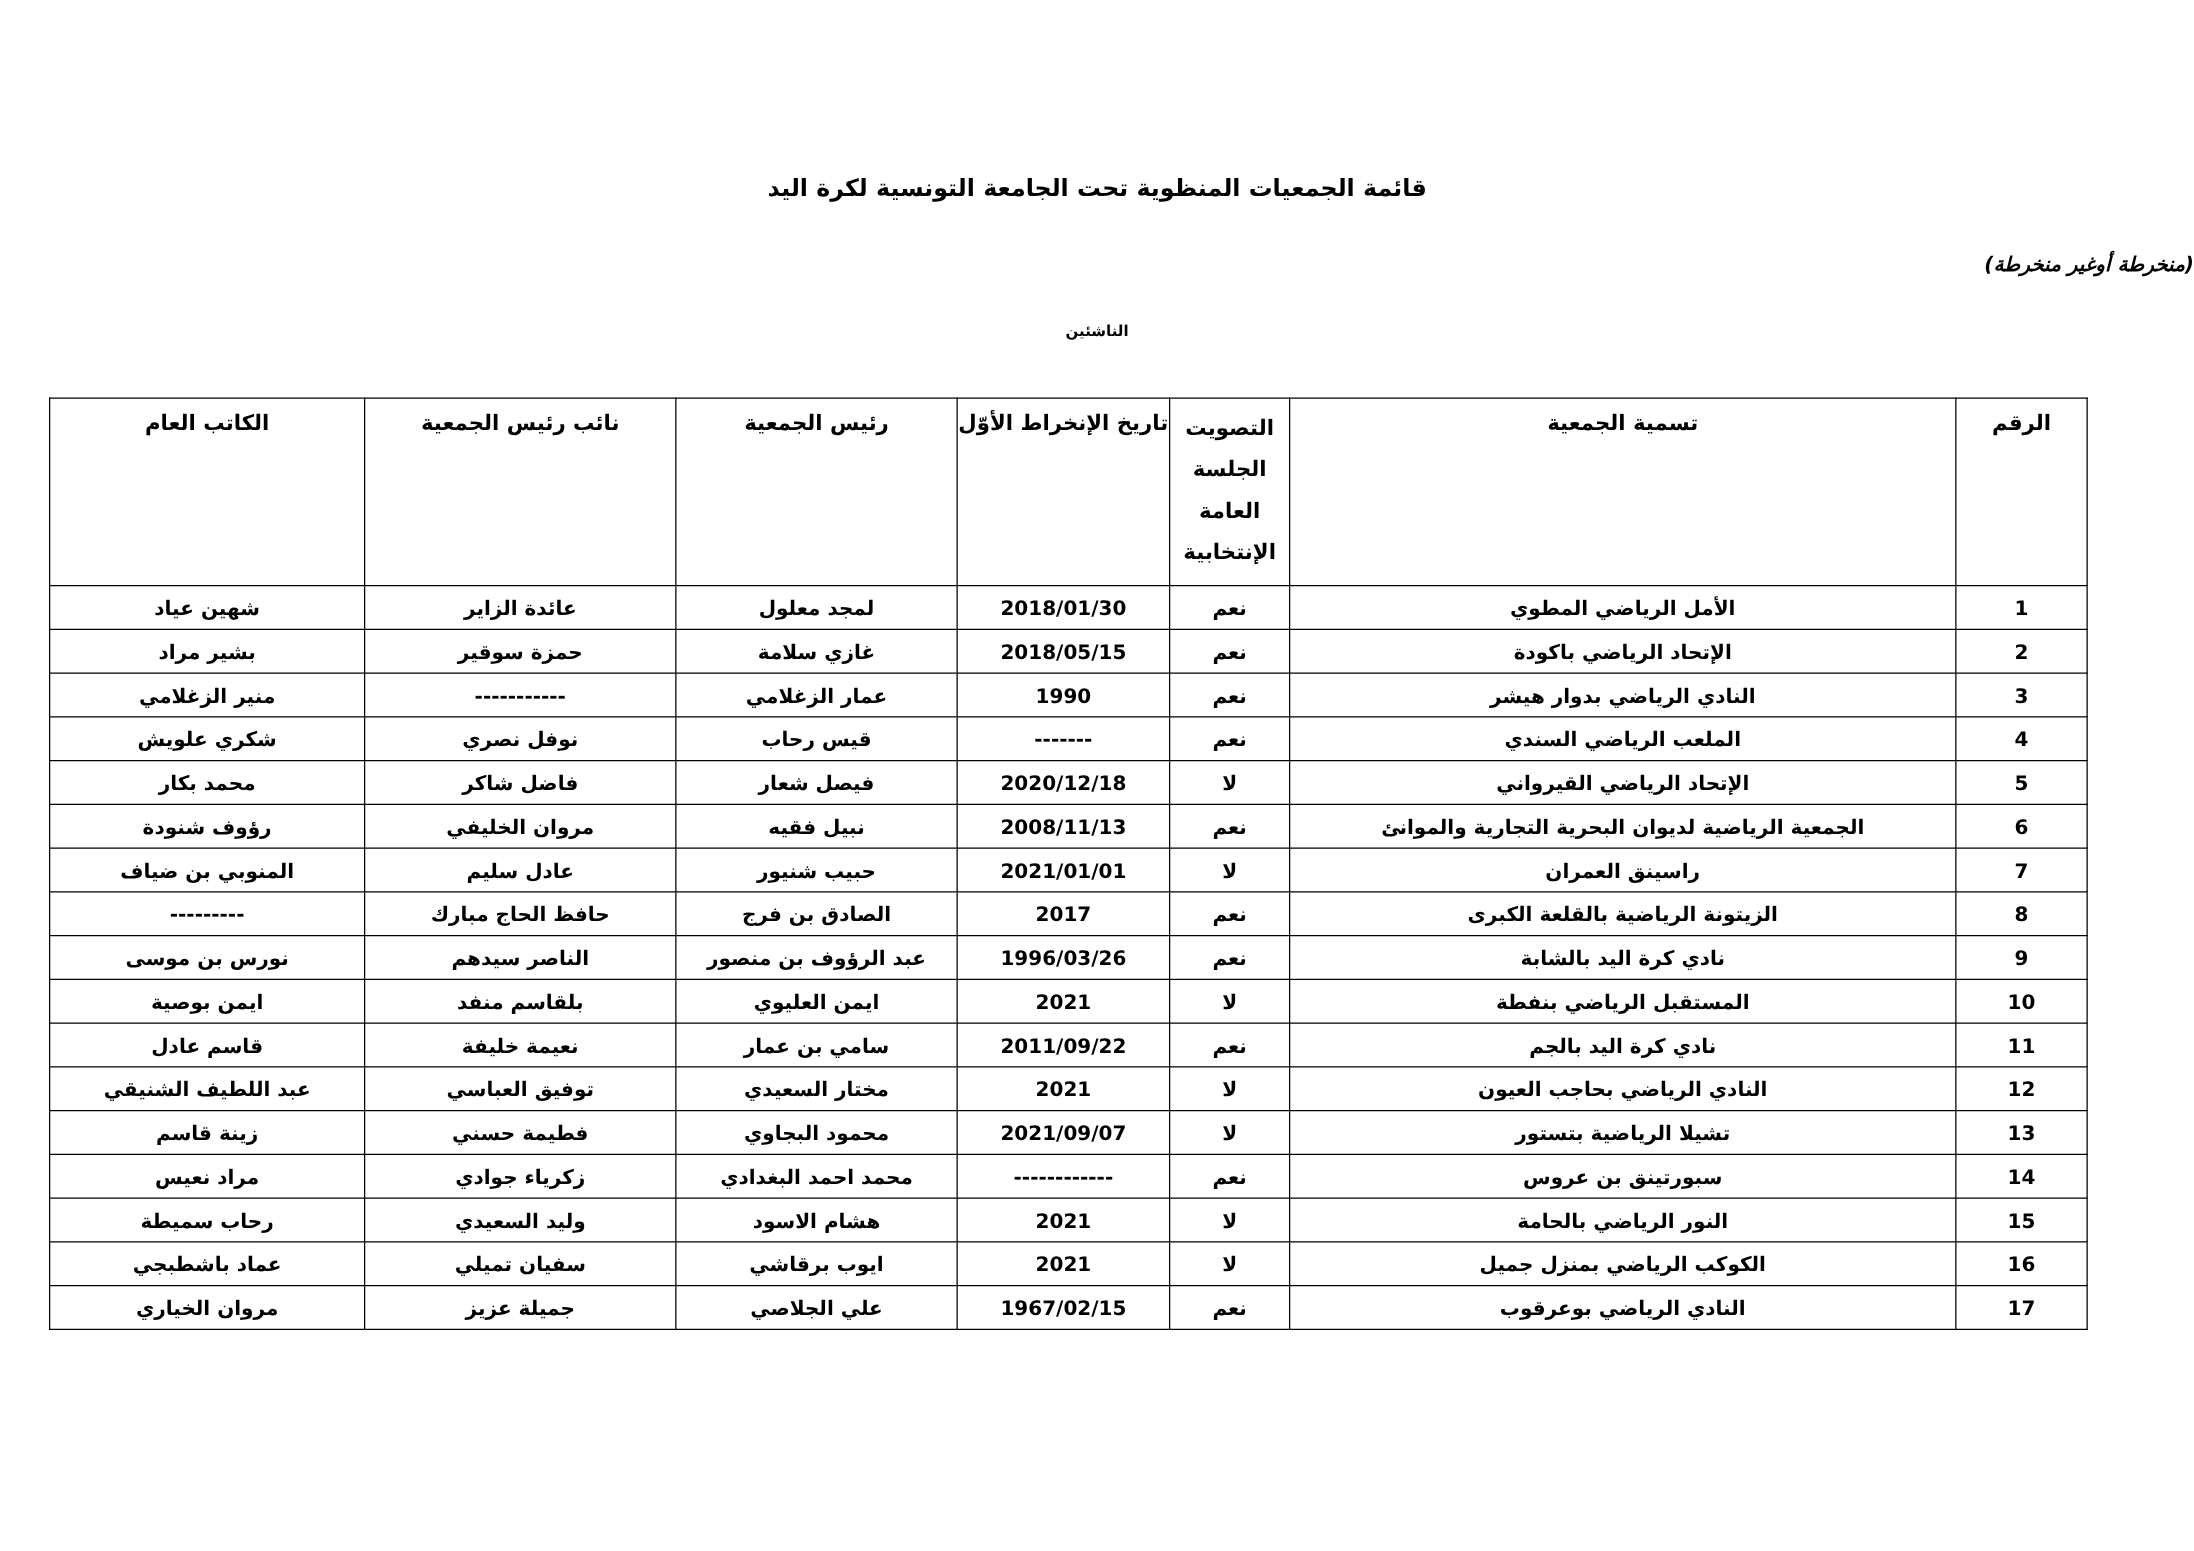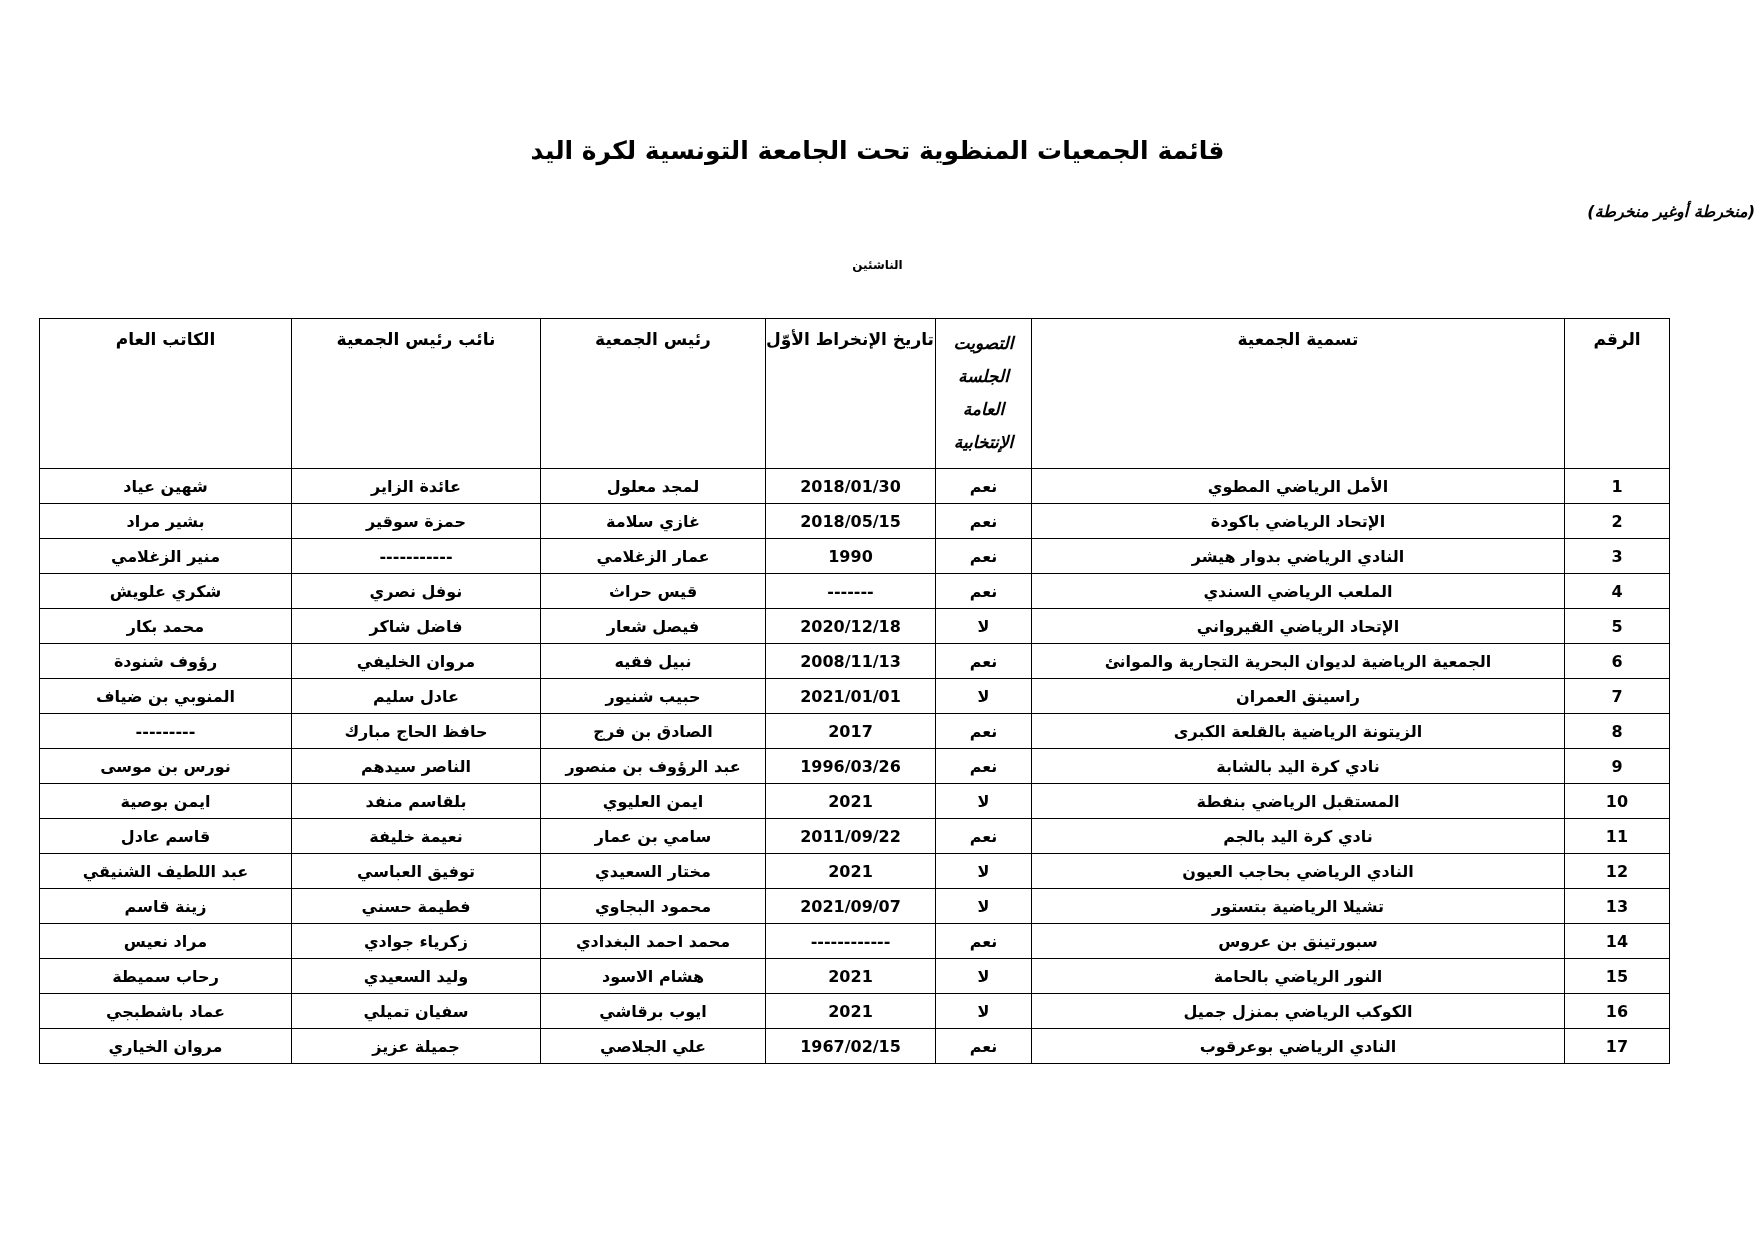--- a/index.html
+++ b/index.html
@@ -11,21 +11,21 @@
     width: 1755px;
     height: 1241px;
     direction: rtl;
     font-family: "DejaVu Sans", sans-serif;
     color: #000000;
     overflow: hidden;
   }
   .doc-title {
     margin: 138px 0 0 0;
     text-align: center;
-    font-size: 25px;
+    font-size: 19px;
     font-weight: bold;
     line-height: 26px;
   }
   .doc-subtitle {
     margin: 36px 0 0 0;
     text-align: right;
     font-size: 16px;
     font-weight: bold;
     line-height: 24px;
     font-style: italic;
@@ -50,21 +50,21 @@
     overflow: hidden;
     white-space: nowrap;
   }
   table.assoc thead th {
     vertical-align: top;
     padding-top: 8px;
     height: 140px;
     font-size: 17px;
     line-height: 24px;
   }
-  table.assoc thead th.col-vote { line-height: 33px; font-style: italic; }
+  table.assoc thead th.col-vote { line-height: 33px; }
   table.assoc tbody td {
     height: 34px;
     font-size: 16px;
     padding: 0 4px;
   }
   
   col.c-number        { width: 105px; }
   col.c-name          { width: 533px; }
   col.c-vote          { width: 96px;  }
   col.c-date          { width: 170px; }
@@ -131,21 +131,21 @@
         <td class="col-date">1990</td>
         <td class="col-president">عمار الزغلامي</td>
         <td class="col-vice_president">-----------</td>
         <td class="col-secretary">منير الزغلامي</td>
       </tr>
       <tr>
         <td class="col-number">4</td>
         <td class="col-name">الملعب  الرياضي السندي</td>
         <td class="col-vote">نعم</td>
         <td class="col-date">-------</td>
-        <td class="col-president">قيس حراث</td>
+        <td class="col-president">قيس رحاب</td>
         <td class="col-vice_president">نوفل نصري</td>
         <td class="col-secretary">شكري علويش</td>
       </tr>
       <tr>
         <td class="col-number">5</td>
         <td class="col-name">الإتحاد الرياضي القيرواني</td>
         <td class="col-vote">لا</td>
         <td class="col-date">2020/12/18</td>
         <td class="col-president">فيصل شعار</td>
         <td class="col-vice_president">فاضل شاكر</td>

